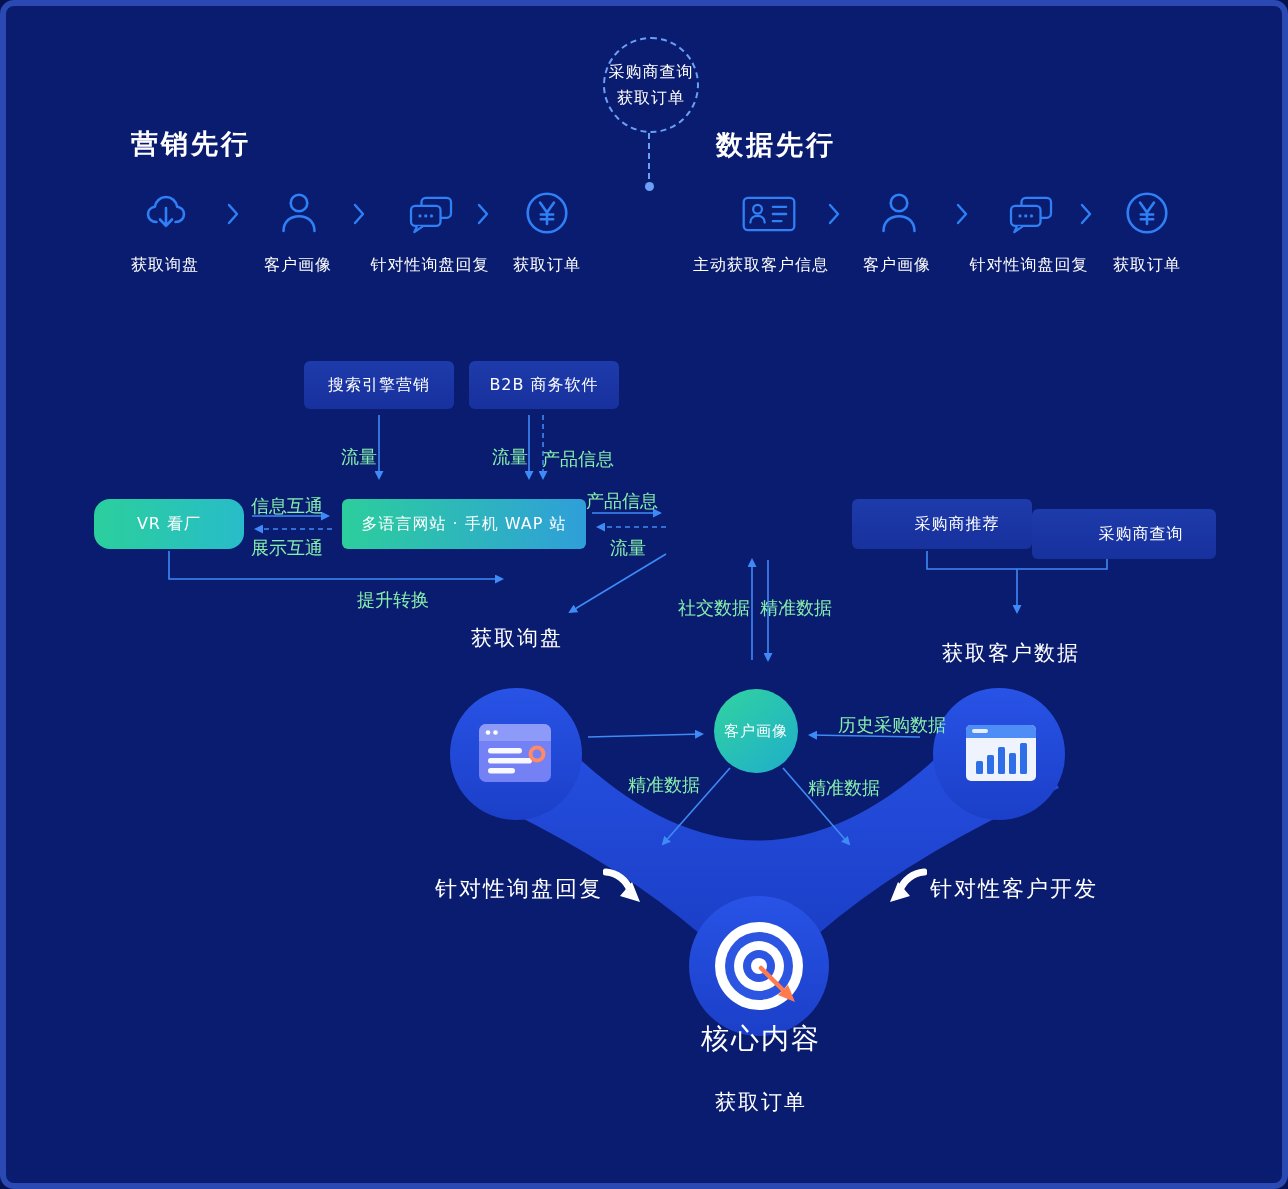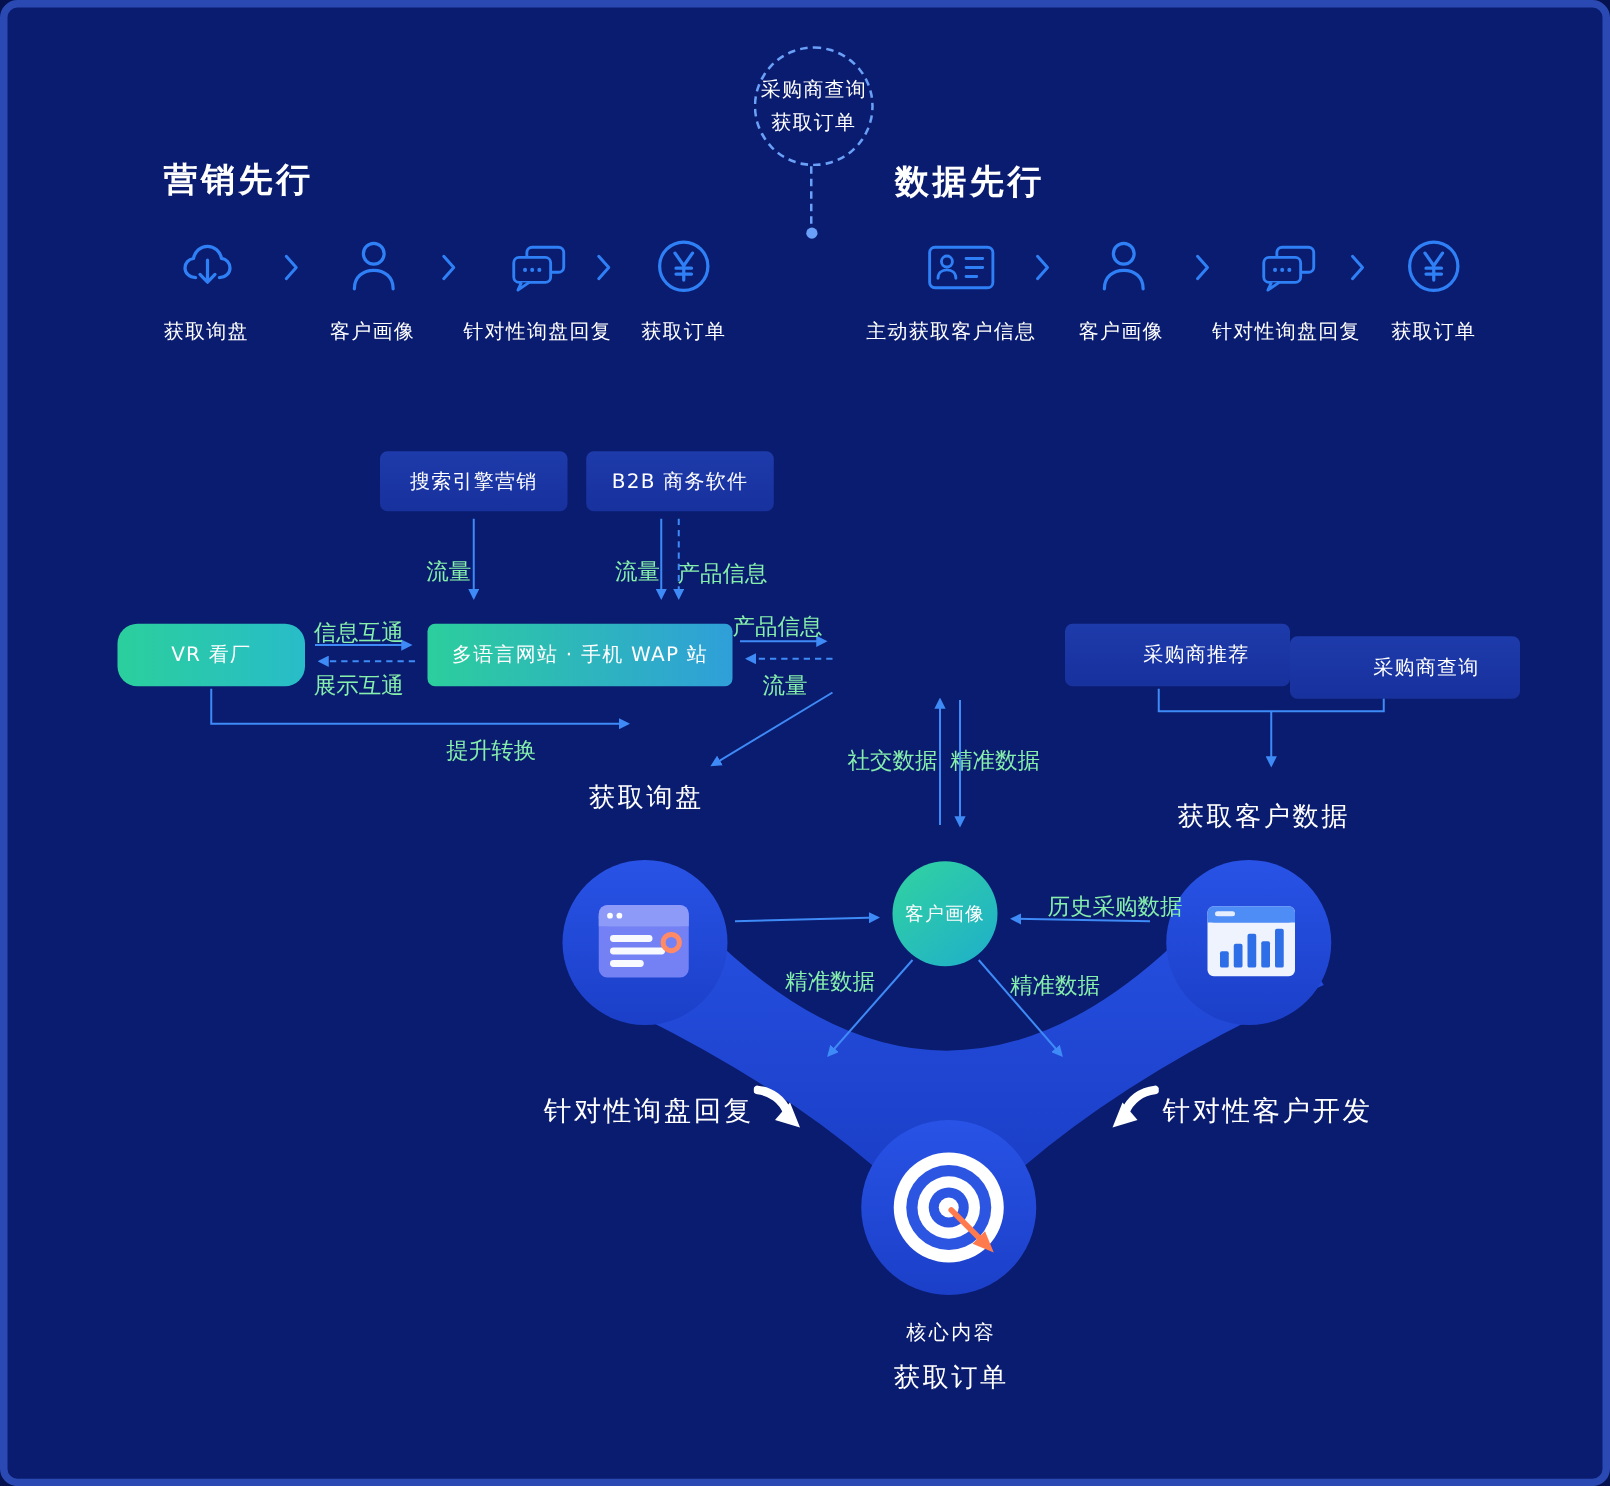--- a/index.html
+++ b/index.html
@@ -259,16 +259,16 @@
     <svg viewBox="0 0 40 40" width="40" height="40">
       <g transform="translate(40,0) scale(-1,1)">
         <path d="M3 7 C14 8 23 15 27 25" stroke="#fff" stroke-width="7" fill="none" stroke-linecap="round"></path>
         <polygon points="37,37 17,31 29,17" fill="#fff"></polygon>
       </g>
     </svg>
   </div>
 
   <div class="big" style="left:513px;top:868px;font-size:22px;">针对性询盘回复</div>
   <div class="big" style="left:1008px;top:868px;font-size:22px;">针对性客户开发</div>
-  <div class="big" style="left:755px;top:1050px;font-size:16px;">核心内容</div>
+  <div class="big" style="left:755px;top:1014px;font-size:28px;">核心内容</div>
   <div class="big" style="left:755px;top:1082px;font-size:21px;">获取订单</div>
 
 </div>
 
 </body></html>

